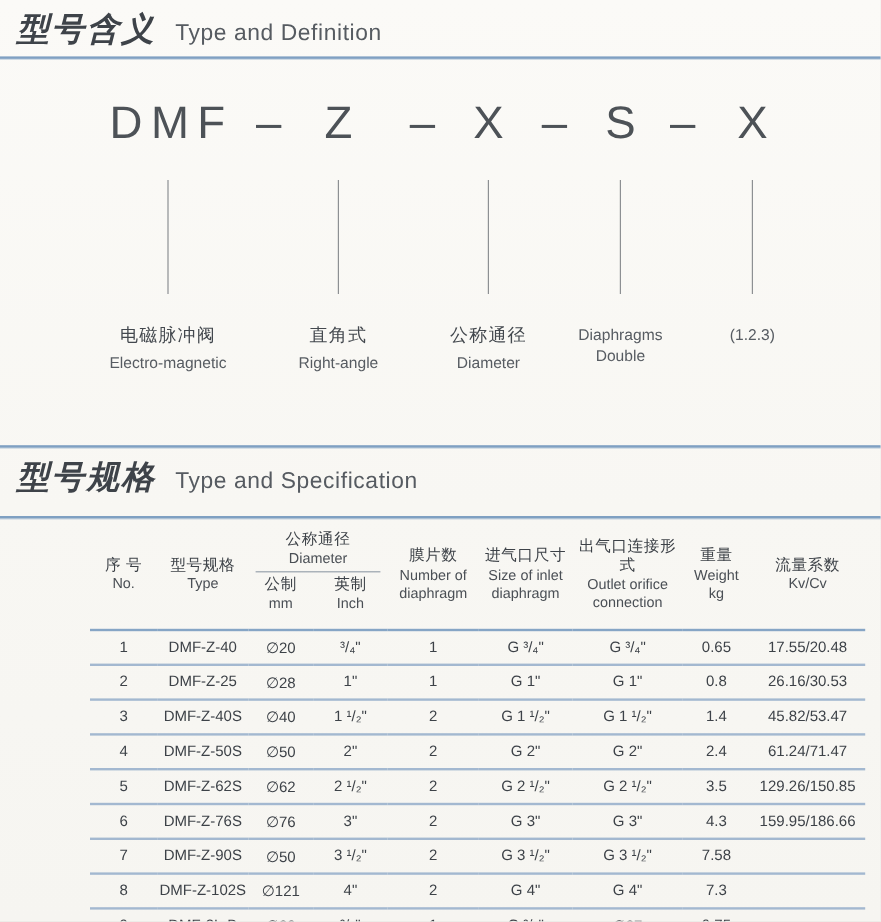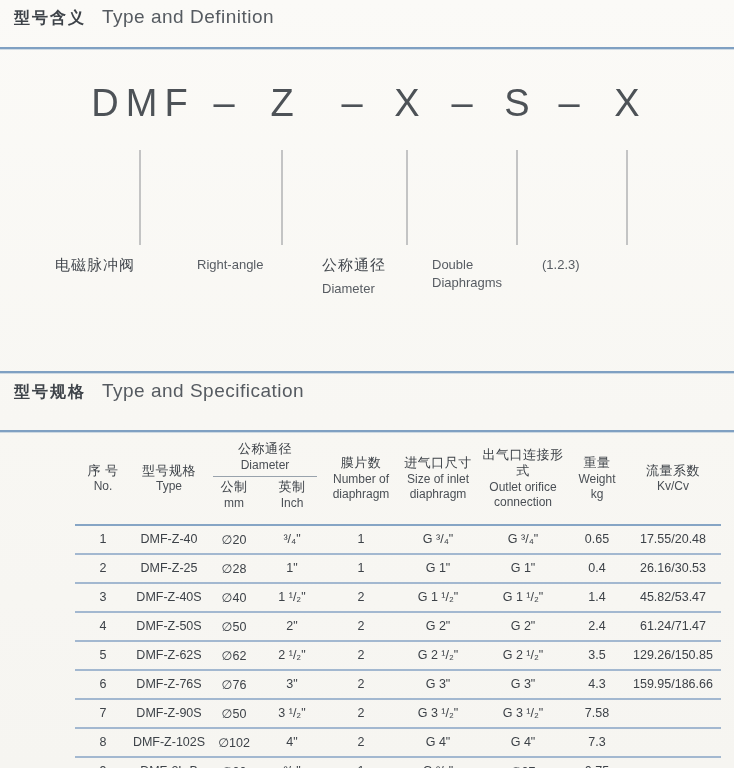--- a/index.html
+++ b/index.html
@@ -4,31 +4,31 @@
 <style>
   html,body { margin:0; padding:0; background:#e9e8e4; }
   .page {
     position:relative; width:734px; height:768px; overflow:hidden;
     background:linear-gradient(180deg,#fbfaf7 0%,#f8f7f3 55%,#f6f5f1 100%);
     font-family:"Liberation Sans","DejaVu Sans",sans-serif;
     color:#3f444a;
   }
   
   .sec-header { position:absolute; left:14px; display:flex; align-items:baseline; gap:16px; white-space:nowrap; }
-  .sec-title-zh { font-size:16px; font-weight:bold; letter-spacing:2px; color:#3e4349; }
+  .sec-title-zh { font-size:27px; font-weight:bold; letter-spacing:2px; color:#3e4349;font-style:italic; }
   .sec-title-en { font-size:19px; color:#565b61; letter-spacing:0.5px; }
   .rule { position:absolute; left:0; width:734px; height:2px; background:#7fa0c2; box-shadow:0 1px 0 rgba(127,160,194,0.35); }
 
   
   .code, .dash, .stem, .branch { position:absolute; transform:translateX(-50%); }
   .code { top:84px; font-size:38px; line-height:1; font-weight:500; color:#4d5257; white-space:nowrap; }
   .code.spread { letter-spacing:7px; margin-left:3px; }
   .dash { top:84px; font-size:38px; line-height:1; font-weight:500; color:#4d5257; }
   .stem { top:150px; width:1px; height:95px; background:#8d9093; }
-  .branch { top:256px; width:170px; text-align:left; }
+  .branch { top:270px; width:170px; text-align:center; }
   .branch .bzh { font-size:15px; letter-spacing:1px; color:#43484e; margin-bottom:5px; }
   .branch .ben { font-size:13px; line-height:1.35; color:#575c62; }
 
   
   .spec-table { position:absolute; left:75px; top:437px; width:646px; border-collapse:collapse; table-layout:fixed; }
   .spec-table thead th { font-weight:normal; vertical-align:middle; padding:1px 0 5px; border-bottom:2px solid #86a5c5; }
   .spec-table thead th.grp-th { border-bottom:none; vertical-align:top; padding:4px 0 0; height:34px; }
   .spec-table thead tr.subrow th { vertical-align:top; padding-top:2px; height:40px; }
   .grp { margin:0 6px; padding-bottom:3px; border-bottom:1px solid #98a2ac; }
   .hzh { font-size:13px; color:#3d4248; letter-spacing:0.5px; line-height:1.3; }
@@ -62,31 +62,33 @@
     <span class="code" style="left:627px">X</span>
 
     <span class="stem" style="left:140px"></span>
     <span class="stem" style="left:282px"></span>
     <span class="stem" style="left:407px"></span>
     <span class="stem" style="left:517px"></span>
     <span class="stem" style="left:627px"></span>
 
     <div class="branch" style="left:140px">
       <div class="bzh">电磁脉冲阀</div>
+      <div class="ben">Electro-magnetic</div>
     </div>
     <div class="branch" style="left:282px">
+      <div class="bzh">直角式</div>
       <div class="ben">Right-angle</div>
     </div>
     <div class="branch" style="left:407px">
       <div class="bzh">公称通径</div>
       <div class="ben">Diameter</div>
     </div>
     <div class="branch" style="left:517px">
+      <div class="ben">Diaphragms</div>
       <div class="ben">Double</div>
-      <div class="ben">Diaphragms</div>
     </div>
     <div class="branch" style="left:627px">
       <div class="ben">(1.2.3)</div>
     </div>
   </div>
 
   <div class="rule" style="top:371px"></div>
   <div class="sec-header" style="top:380px">
     <span class="sec-title-zh">型号规格</span>
     <span class="sec-title-en">Type and Specification</span>
@@ -170,21 +172,21 @@
           <td>17.55/20.48</td>
         </tr>
         <tr>
           <td>2</td>
           <td>DMF-Z-25</td>
           <td>∅28</td>
           <td>1"</td>
           <td>1</td>
           <td>G 1"</td>
           <td>G 1"</td>
-          <td>0.4</td>
+          <td>0.8</td>
           <td>26.16/30.53</td>
         </tr>
         <tr>
           <td>3</td>
           <td>DMF-Z-40S</td>
           <td>∅40</td>
           <td>1 ¹/₂"</td>
           <td>2</td>
           <td>G 1 ¹/₂"</td>
           <td>G 1 ¹/₂"</td>
@@ -231,21 +233,21 @@
           <td>3 ¹/₂"</td>
           <td>2</td>
           <td>G 3 ¹/₂"</td>
           <td>G 3 ¹/₂"</td>
           <td>7.58</td>
           <td></td>
         </tr>
         <tr>
           <td>8</td>
           <td>DMF-Z-102S</td>
-          <td>∅102</td>
+          <td>∅121</td>
           <td>4"</td>
           <td>2</td>
           <td>G 4"</td>
           <td>G 4"</td>
           <td>7.3</td>
           <td></td>
         </tr>
         <tr>
           <td>9</td>
           <td>DMF-2L-B</td>

